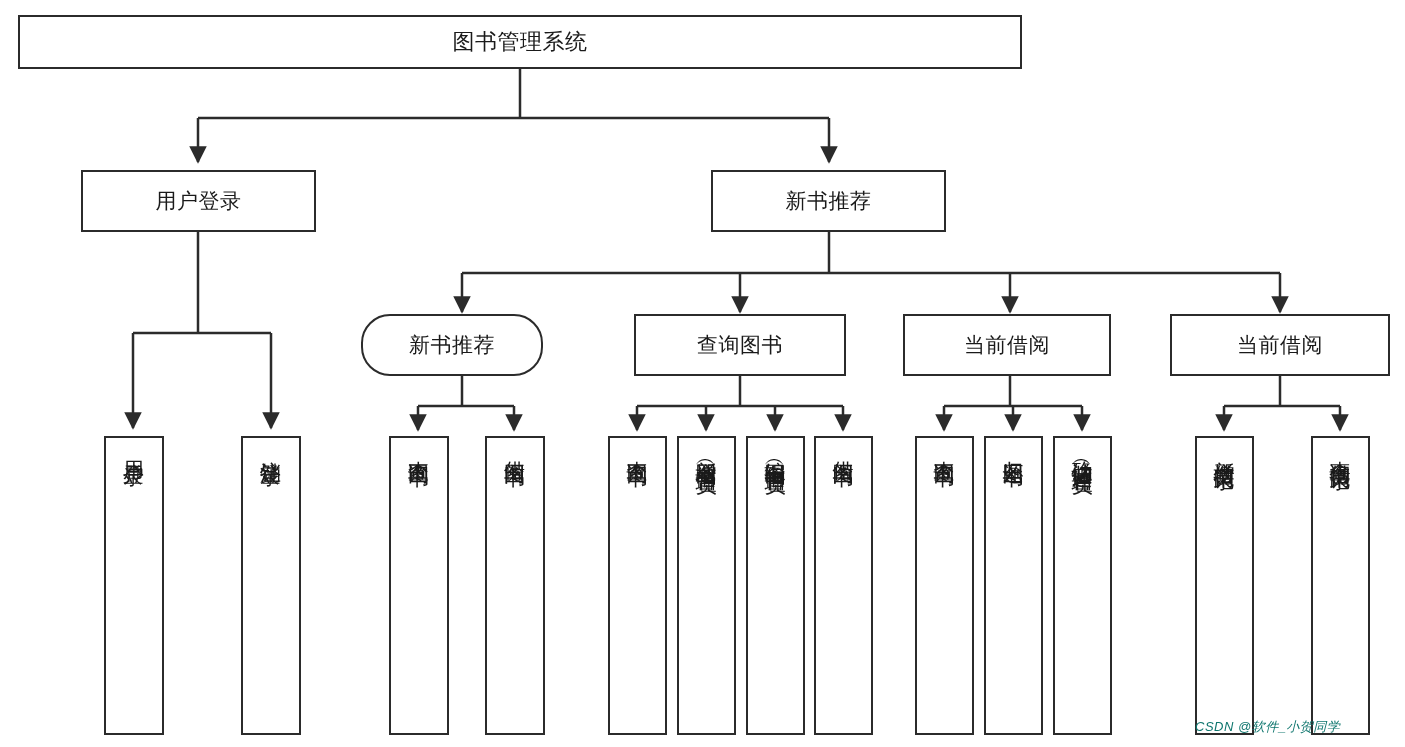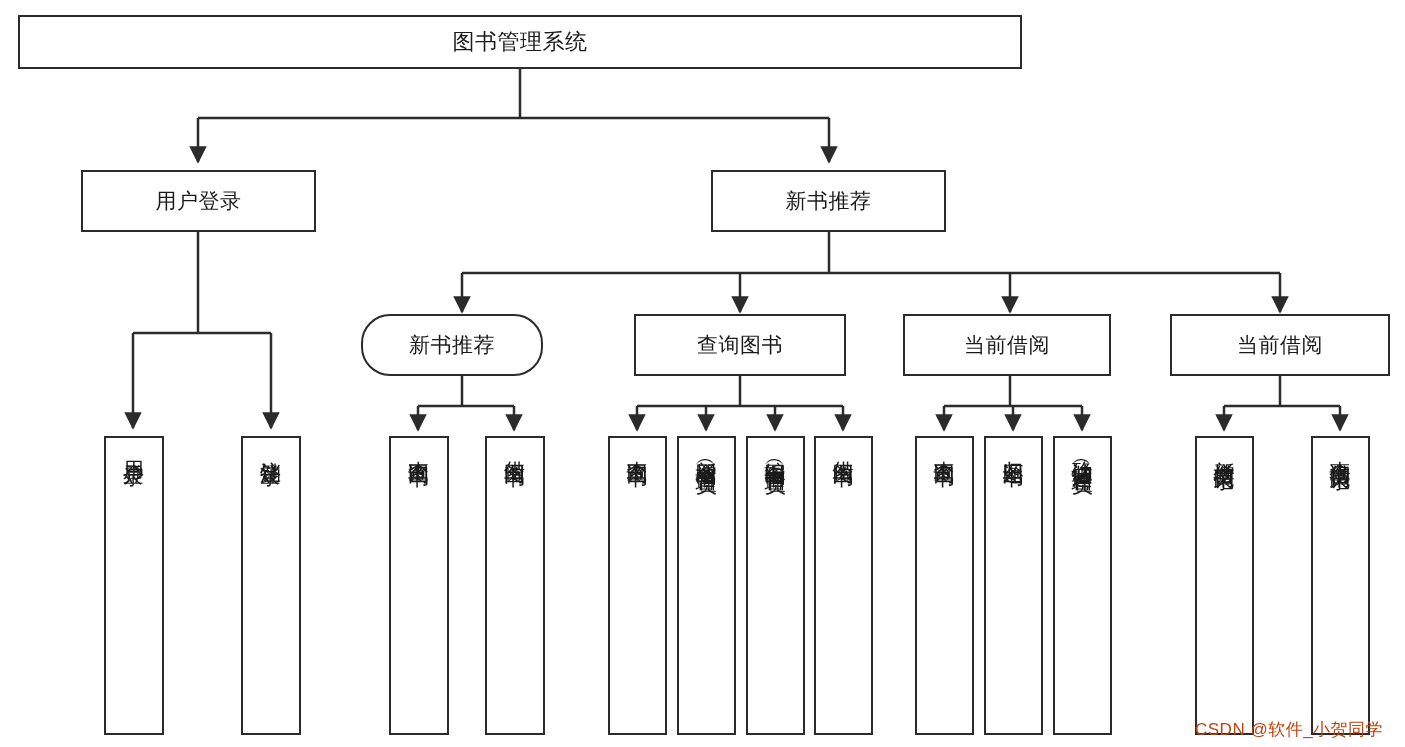--- a/index.html
+++ b/index.html
@@ -55,24 +55,25 @@
   .node.vert .label {
     writing-mode: vertical-rl;
     text-orientation: upright;
     font-size: 21px;
     line-height: 1.0;
     letter-spacing: 2px;
     white-space: nowrap;
   }
   .watermark {
     position: absolute;
-    font-size: 17px;
-    color: #c2410c;
+    font-size: 13px;
+    color: #0f766e;
     white-space: nowrap;
     letter-spacing: 0.5px;
+    font-style: italic;
   }
 </style>
 </head>
 <body>
 
 <div id="canvas">
 
   <svg id="wires" viewBox="0 0 1405 747">
     <defs>
       <marker id="arrow" viewBox="0 0 10 10" refX="9" refY="5" markerWidth="7" markerHeight="7" orient="auto-start-reverse">

